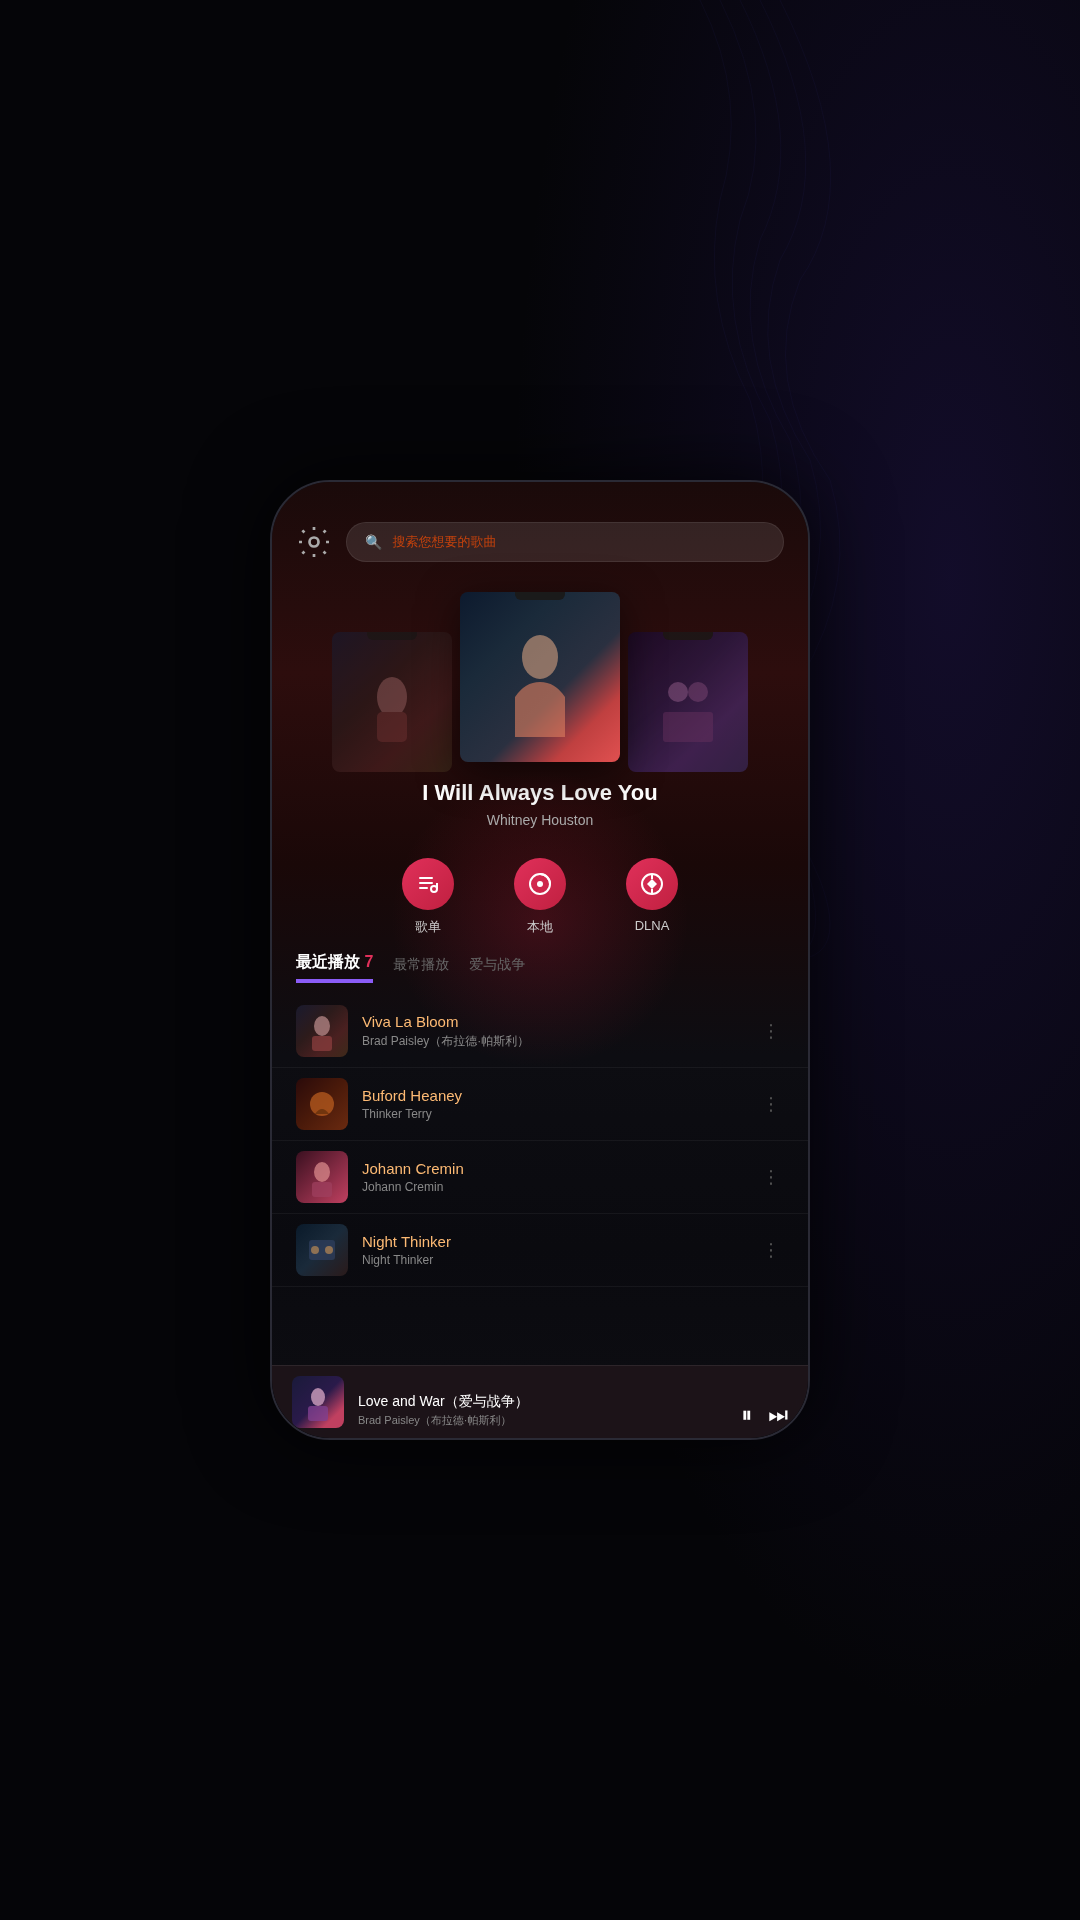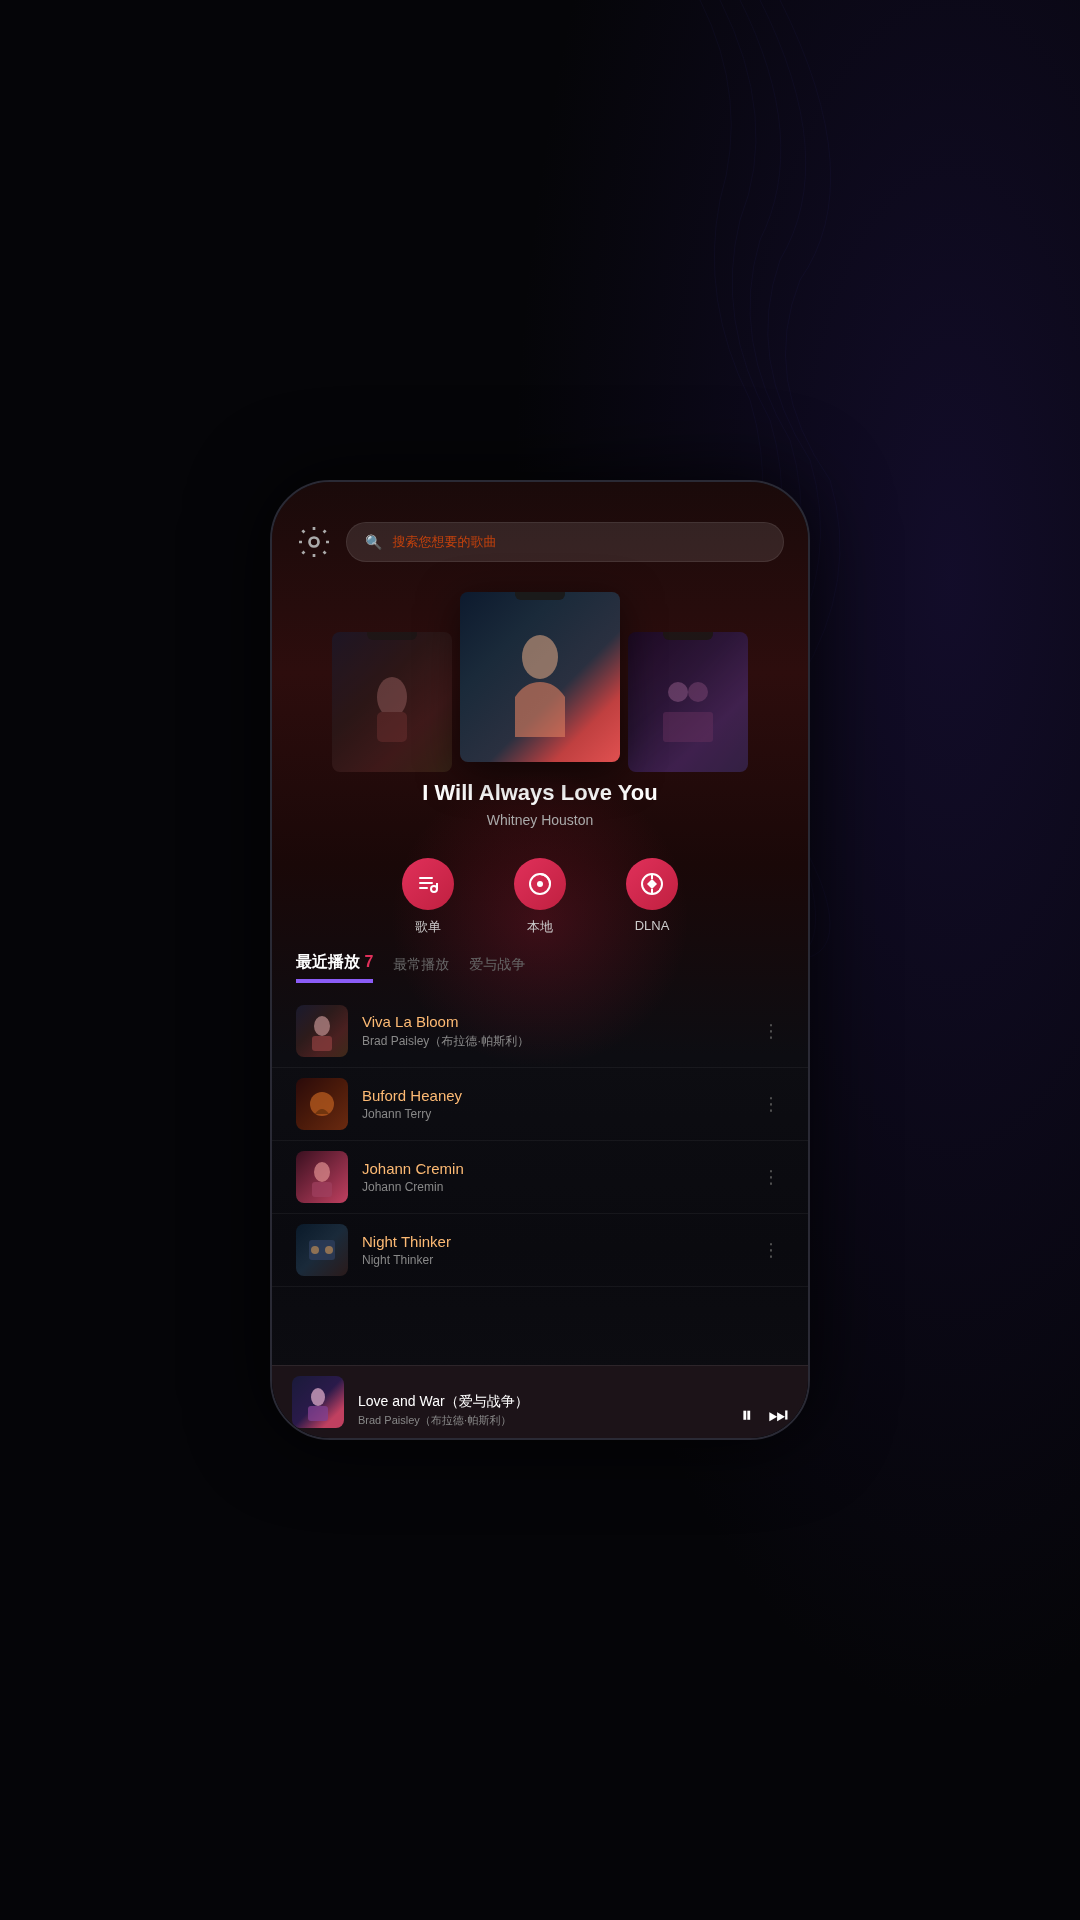--- a/index.html
+++ b/index.html
@@ -511,21 +511,21 @@
         <div class="song-thumb img-fire">
           <div style="width:100%;height:100%;display:flex;align-items:center;justify-content:center;">
             <svg width="30" height="40" viewBox="0 0 30 40" opacity="0.7">
               <ellipse cx="15" cy="20" rx="12" ry="12" fill="#c06020"></ellipse>
               <path d="M8 30 Q15 20 22 30" fill="#804010"></path>
             </svg>
           </div>
         </div>
         <div class="song-meta">
           <div class="song-name">Buford Heaney</div>
-          <div class="song-sub">Johann Terry</div>
+          <div class="song-sub">Thinker Terry</div>
         </div>
         <div class="more-icon">⋮</div>
       </div>
 
       <div class="song-item">
         <div class="song-thumb" style="background:linear-gradient(135deg,#3a1020,#c04060);">
           <div style="width:100%;height:100%;display:flex;align-items:center;justify-content:center;">
             <svg width="30" height="40" viewBox="0 0 30 40" opacity="0.7">
               <ellipse cx="15" cy="15" rx="8" ry="10" fill="#e09090"></ellipse>
               <rect x="5" y="25" width="20" height="15" rx="3" fill="#a04060"></rect>

